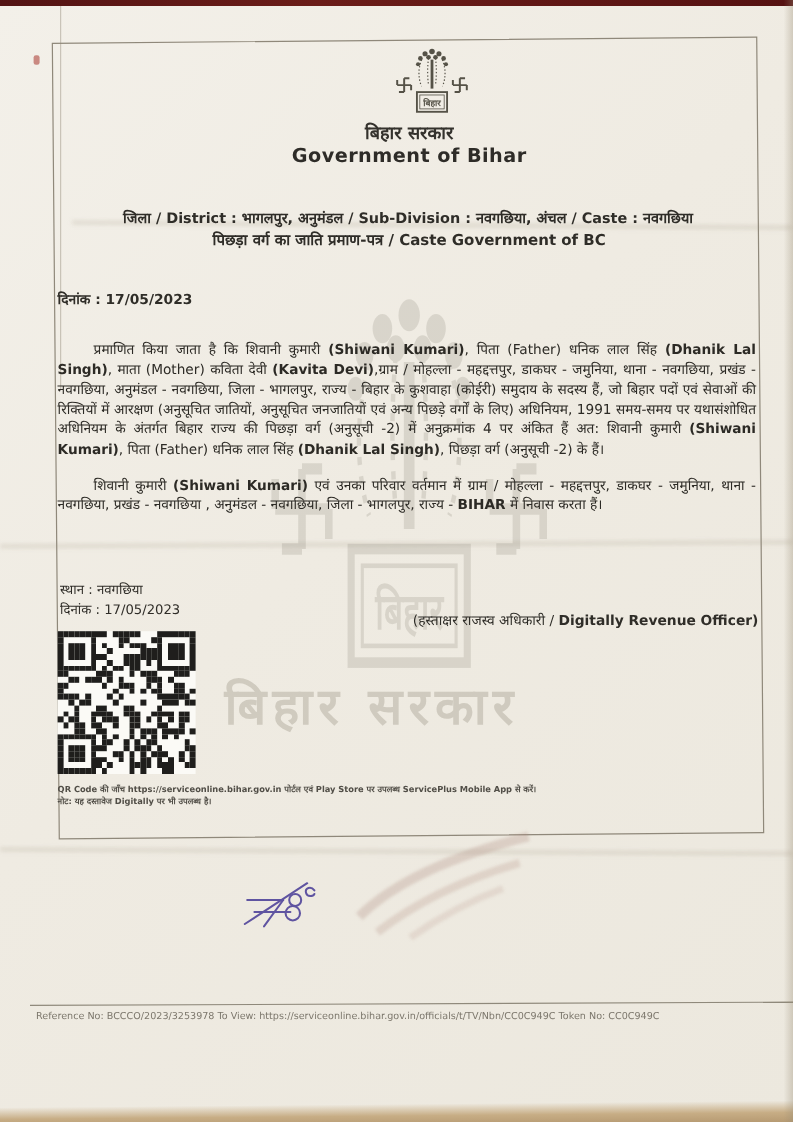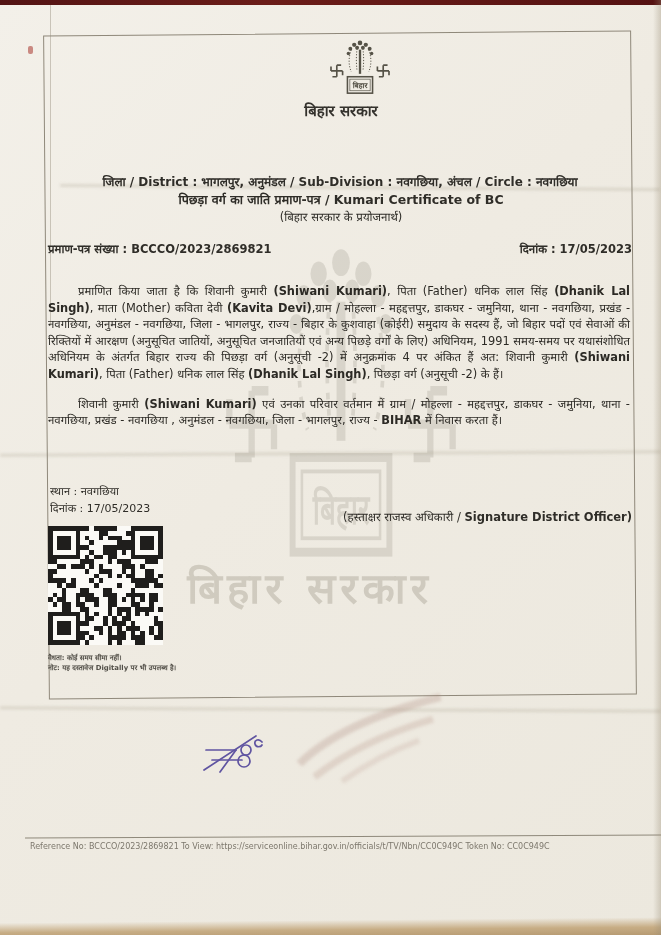--- a/index.html
+++ b/index.html
@@ -102,40 +102,39 @@
       <use href="#emblem"></use>
     </svg>
   <div class="abs wm-text">बिहार सरकार</div>
 
   <div class="abs frame"></div>
 
   <svg class="abs emblem" width="72" height="58" viewBox="0 0 72 60">
       <use href="#emblem"></use>
     </svg>
   <div class="abs title-hi">बिहार सरकार</div>
-  <div class="abs district">जिला / District : भागलपुर, अनुमंडल / Sub-Division : नवगछिया, अंचल / Circle : नवगछिया</div>
-  <div class="abs cert-title">पिछड़ा वर्ग का जाति प्रमाण-पत्र / Kumari Certificate of BC</div>
-  <div class="abs purpose">(बिहार सरकार के प्रयोजनार्थ)</div>
+  <div class="abs title-en">Government of Bihar</div>
+  <div class="abs district">जिला / District : भागलपुर, अनुमंडल / Sub-Division : नवगछिया, अंचल / Caste : नवगछिया</div>
+  <div class="abs cert-title">पिछड़ा वर्ग का जाति प्रमाण-पत्र / Caste Government of BC</div>
 
   <div class="abs meta">
-    <span>प्रमाण-पत्र संख्या : BCCCO/2023/2869821</span>
     <span>दिनांक : 17/05/2023</span>
   </div>
 
   <div class="abs bodytext">
     <p><span>प्रमाणित किया जाता है कि शिवानी कुमारी </span><span class="b">(Shiwani Kumari)</span><span>, पिता (Father) धनिक लाल सिंह </span><span class="b">(Dhanik Lal Singh)</span><span>, माता (Mother) कविता देवी </span><span class="b">(Kavita Devi)</span><span>,ग्राम / मोहल्ला - महद्दत्तपुर, डाकघर - जमुनिया, थाना - नवगछिया, प्रखंड - नवगछिया, अनुमंडल - नवगछिया, जिला - भागलपुर, राज्य - बिहार के कुशवाहा (कोईरी) समुदाय के सदस्य हैं, जो बिहार पदों एवं सेवाओं की रिक्तियों में आरक्षण (अनुसूचित जातियों, अनुसूचित जनजातियों एवं अन्य पिछड़े वर्गों के लिए) अधिनियम, 1991 समय-समय पर यथासंशोधित अधिनियम के अंतर्गत बिहार राज्य की पिछड़ा वर्ग (अनुसूची -2) में अनुक्रमांक 4 पर अंकित हैं अत: शिवानी कुमारी </span><span class="b">(Shiwani Kumari)</span><span>, पिता (Father) धनिक लाल सिंह </span><span class="b">(Dhanik Lal Singh)</span><span>, पिछड़ा वर्ग (अनुसूची -2) के हैं।</span></p>
     <p><span>शिवानी कुमारी </span><span class="b">(Shiwani Kumari)</span><span> एवं उनका परिवार वर्तमान में ग्राम / मोहल्ला - महद्दत्तपुर, डाकघर - जमुनिया, थाना - नवगछिया, प्रखंड - नवगछिया , अनुमंडल - नवगछिया, जिला - भागलपुर, राज्य - </span><span class="b">BIHAR</span><span> में निवास करता हैं।</span></p>
   </div>
 
 
   <div class="abs place">स्थान : नवगछिया</div>
   <div class="abs idate">दिनांक : 17/05/2023</div>
 
   <div class="abs officer">
-    <span>(हस्ताक्षर राजस्व अधिकारी / </span><span class="b">Signature District Officer)</span>
+    <span>(हस्ताक्षर राजस्व अधिकारी / </span><span class="b">Digitally Revenue Officer)</span>
   </div>
 
   <div class="abs qr">
       <div style="left: 0px; top: 0px;"></div>
       <div style="left: 4.6px; top: 0px;"></div>
       <div style="left: 9.2px; top: 0px;"></div>
       <div style="left: 13.8px; top: 0px;"></div>
       <div style="left: 18.4px; top: 0px;"></div>
       <div style="left: 23px; top: 0px;"></div>
       <div style="left: 27.6px; top: 0px;"></div>
@@ -446,21 +445,21 @@
       <div style="left: 23px; top: 114.24px;"></div>
       <div style="left: 27.6px; top: 114.24px;"></div>
       <div style="left: 36.8px; top: 114.24px;"></div>
       <div style="left: 59.8px; top: 114.24px;"></div>
       <div style="left: 69px; top: 114.24px;"></div>
       <div style="left: 87.4px; top: 114.24px;"></div>
       <div style="left: 92px; top: 114.24px;"></div>
     </div>
 
   <div class="abs notes">
-    <div>वैधता: कोई समय सीमा नहीं।</div>
+    <div>QR Code की जाँच https://serviceonline.bihar.gov.in पोर्टल एवं Play Store पर उपलब्ध ServicePlus Mobile App से करें।</div>
     <div>नोट: यह दस्तावेज Digitally पर भी उपलब्ध है।</div>
   </div>
 
   <svg class="abs ghost" width="175" height="90">
     <path d="M10,58 Q60,26 162,22" stroke="rgba(168,126,115,0.26)" stroke-width="8" fill="none"></path>
     <path d="M22,74 Q75,48 150,42" stroke="rgba(168,126,115,0.22)" stroke-width="7" fill="none"></path>
     <path d="M48,84 Q90,66 132,60" stroke="rgba(168,126,115,0.16)" stroke-width="6" fill="none"></path>
   </svg>
 
   <svg class="abs scribble" width="92" height="56">
@@ -469,18 +468,18 @@
       <path d="M40,26 L24,48"></path>
       <path d="M16,36 H46"></path>
       <circle cx="50" cy="26" r="5"></circle>
       <circle cx="48" cy="37" r="6"></circle>
       <path d="M8,46 L60,12"></path>
       <path d="M66,18 C63,14 58,16 59,20 C60,24 65,23 66,21"></path>
     </g>
   </svg>
 
   <div class="abs divider"></div>
-  <div class="abs reference">Reference No: BCCCO/2023/2869821 To View: https://serviceonline.bihar.gov.in/officials/t/TV/Nbn/CC0C949C Token No: CC0C949C</div>
+  <div class="abs reference">Reference No: BCCCO/2023/3253978 To View: https://serviceonline.bihar.gov.in/officials/t/TV/Nbn/CC0C949C Token No: CC0C949C</div>
 
   <div class="abs top-edge"></div>
   <div class="abs bottom-edge"></div>
   <div class="abs right-shadow"></div>
 </div>
 
 </body></html>

